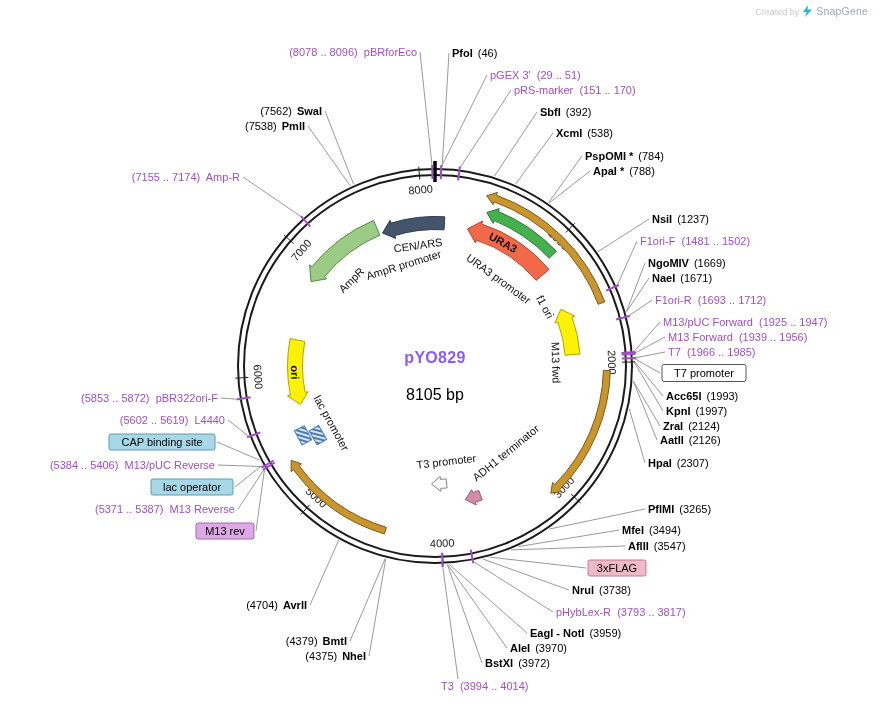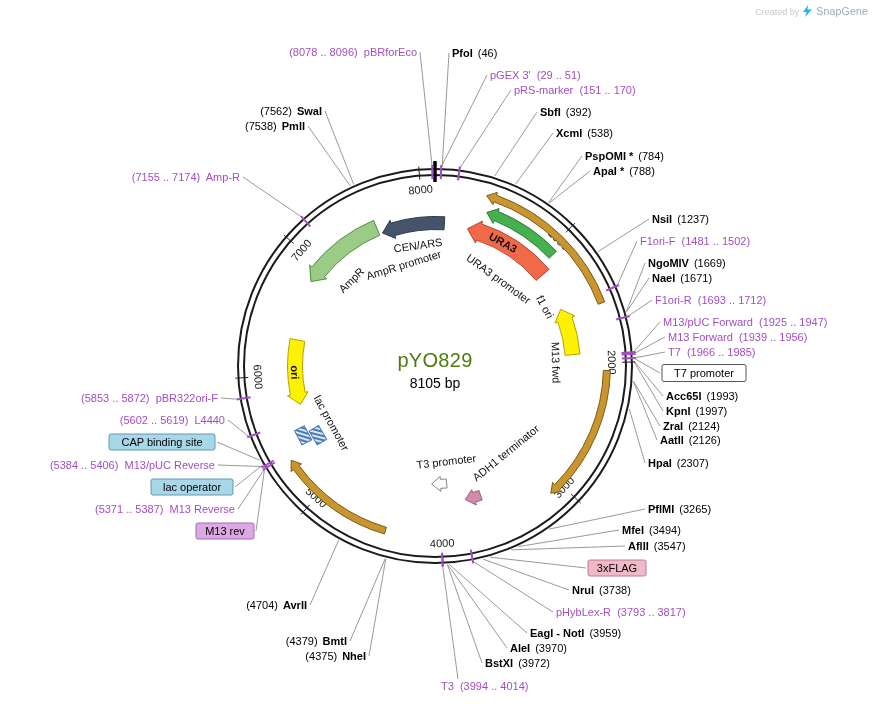--- a/index.html
+++ b/index.html
@@ -1,22 +1,22 @@
 <!DOCTYPE html>
 <html><head>
 <meta charset="utf-8">
 <style>
   html,body{margin:0;padding:0;background:#ffffff;}
   body{font-family:"Liberation Sans",sans-serif;}
   .stage{position:relative;width:886px;height:704px;background:#fff;overflow:hidden;}
   .stage svg.mapsvg{position:absolute;left:0;top:0;}
   svg text{font-family:"Liberation Sans",sans-serif;}
   .center-label{position:absolute;left:435px;top:349px;transform:translateX(-50%);text-align:center;pointer-events:none;}
-  .pname{font-size:20px;font-weight:normal;color:#4d7c0f;letter-spacing:.3px;}
-  .psize{font-size:14px;color:#000;margin-top:3px;}
+  .pname{font-size:16px;font-weight:bold;color:#8b5cf6;letter-spacing:.3px;}
+  .psize{font-size:16px;color:#000;margin-top:19px;}
   .watermark{position:absolute;top:5px;right:18px;display:flex;align-items:flex-end;gap:4px;font-size:9px;color:#c9c9c9;}
   .wm-brand{font-size:10.5px;font-weight:normal;color:#9aaab3;letter-spacing:.2px;}
 </style>
 </head>
 <body>
 
 <div class="stage">
   <svg id="map" class="mapsvg" width="886" height="704" viewBox="0 0 886 704">
       <defs>
         <pattern id="hatch" width="4" height="4" patternUnits="userSpaceOnUse" patternTransform="rotate(45)">

